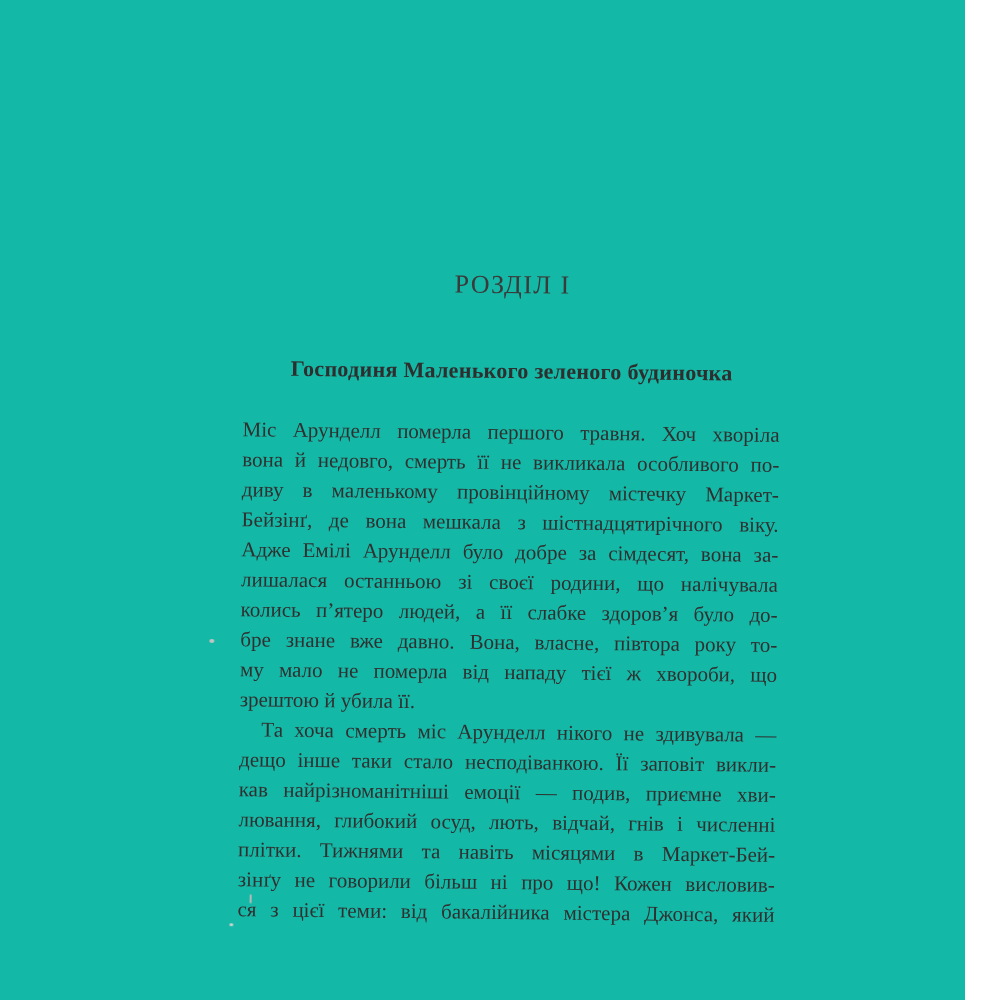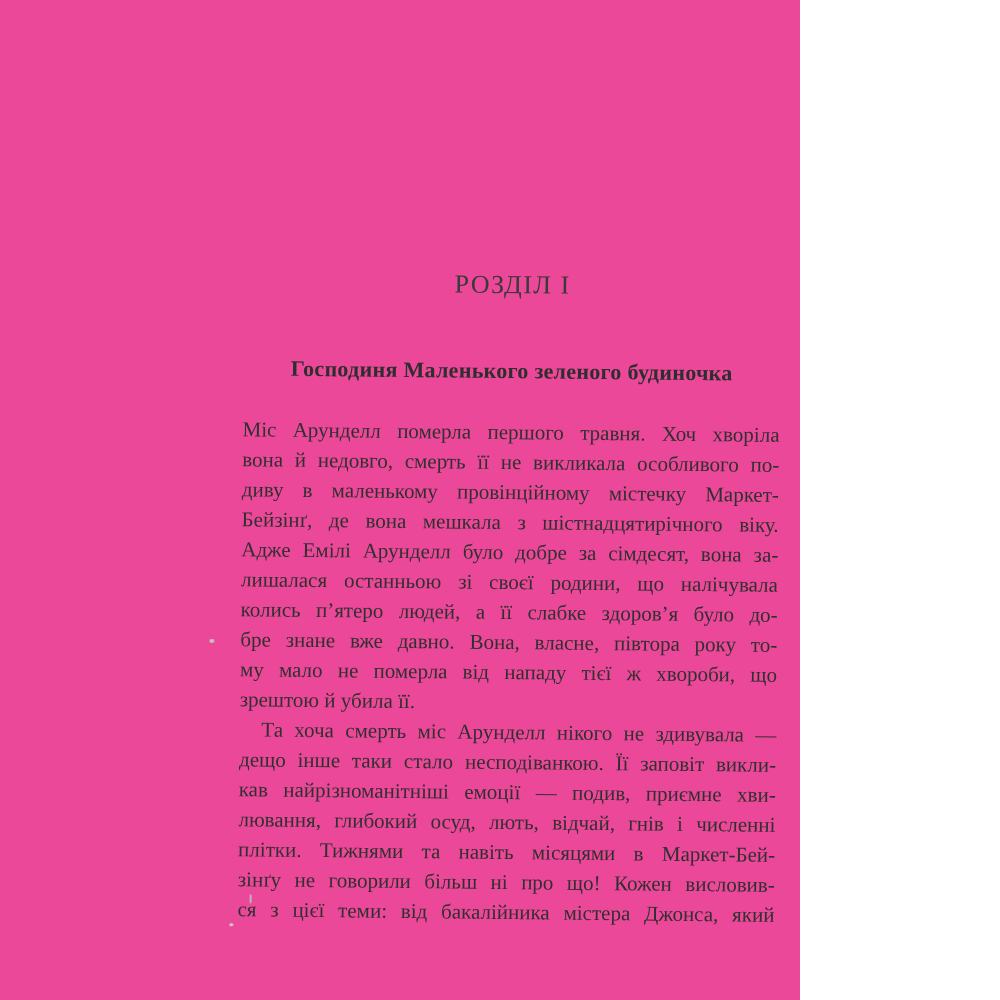--- a/index.html
+++ b/index.html
@@ -2,23 +2,23 @@
 <html><head>
 <meta charset="utf-8">
 <style>
   html, body {
     margin: 0;
     padding: 0;
     background: #ffffff;
   }
   .page {
     position: relative;
-    width: 800px;
+    width: 965px;
     height: 1000px;
-    background: #ec4899;
+    background: #14b8a6;
     overflow: hidden;
     font-family: "Liberation Serif", "DejaVu Serif", serif;
     color: #2f2f2f;
   }
   .page-content {
     position: absolute;
     left: 0; top: 0;
     width: 1000px;
     height: 1000px;
     transform: rotate(0.6deg);

